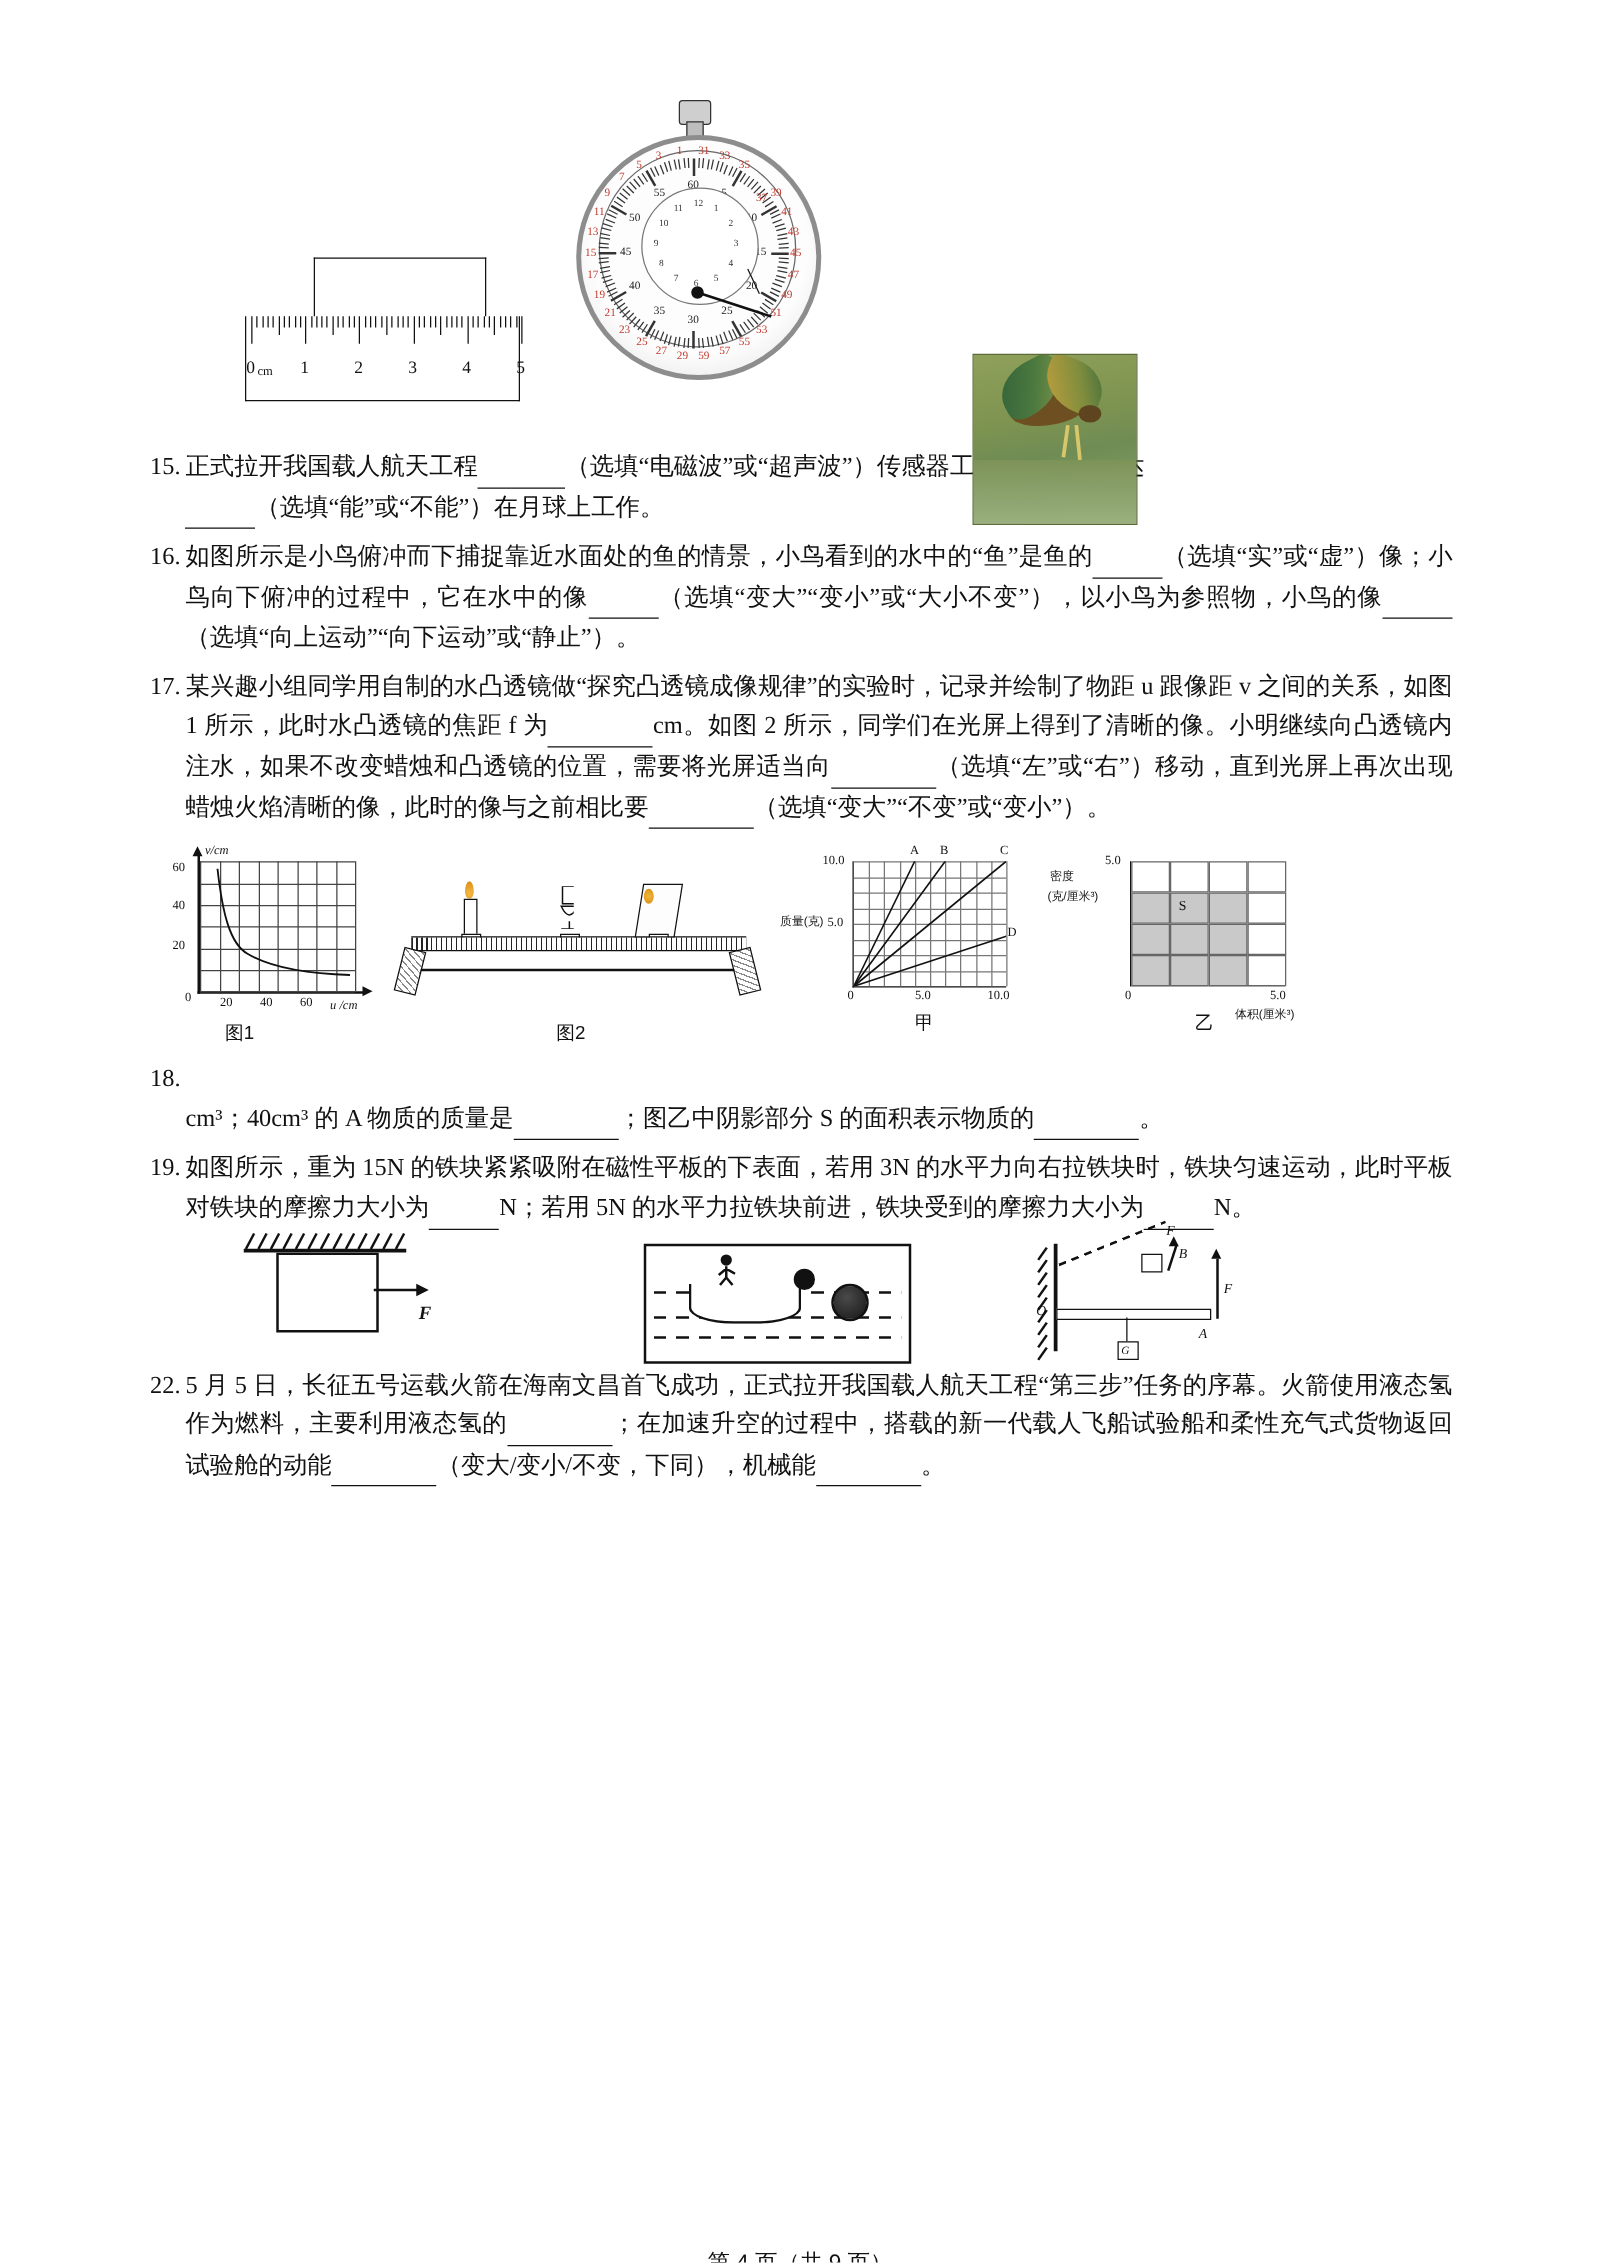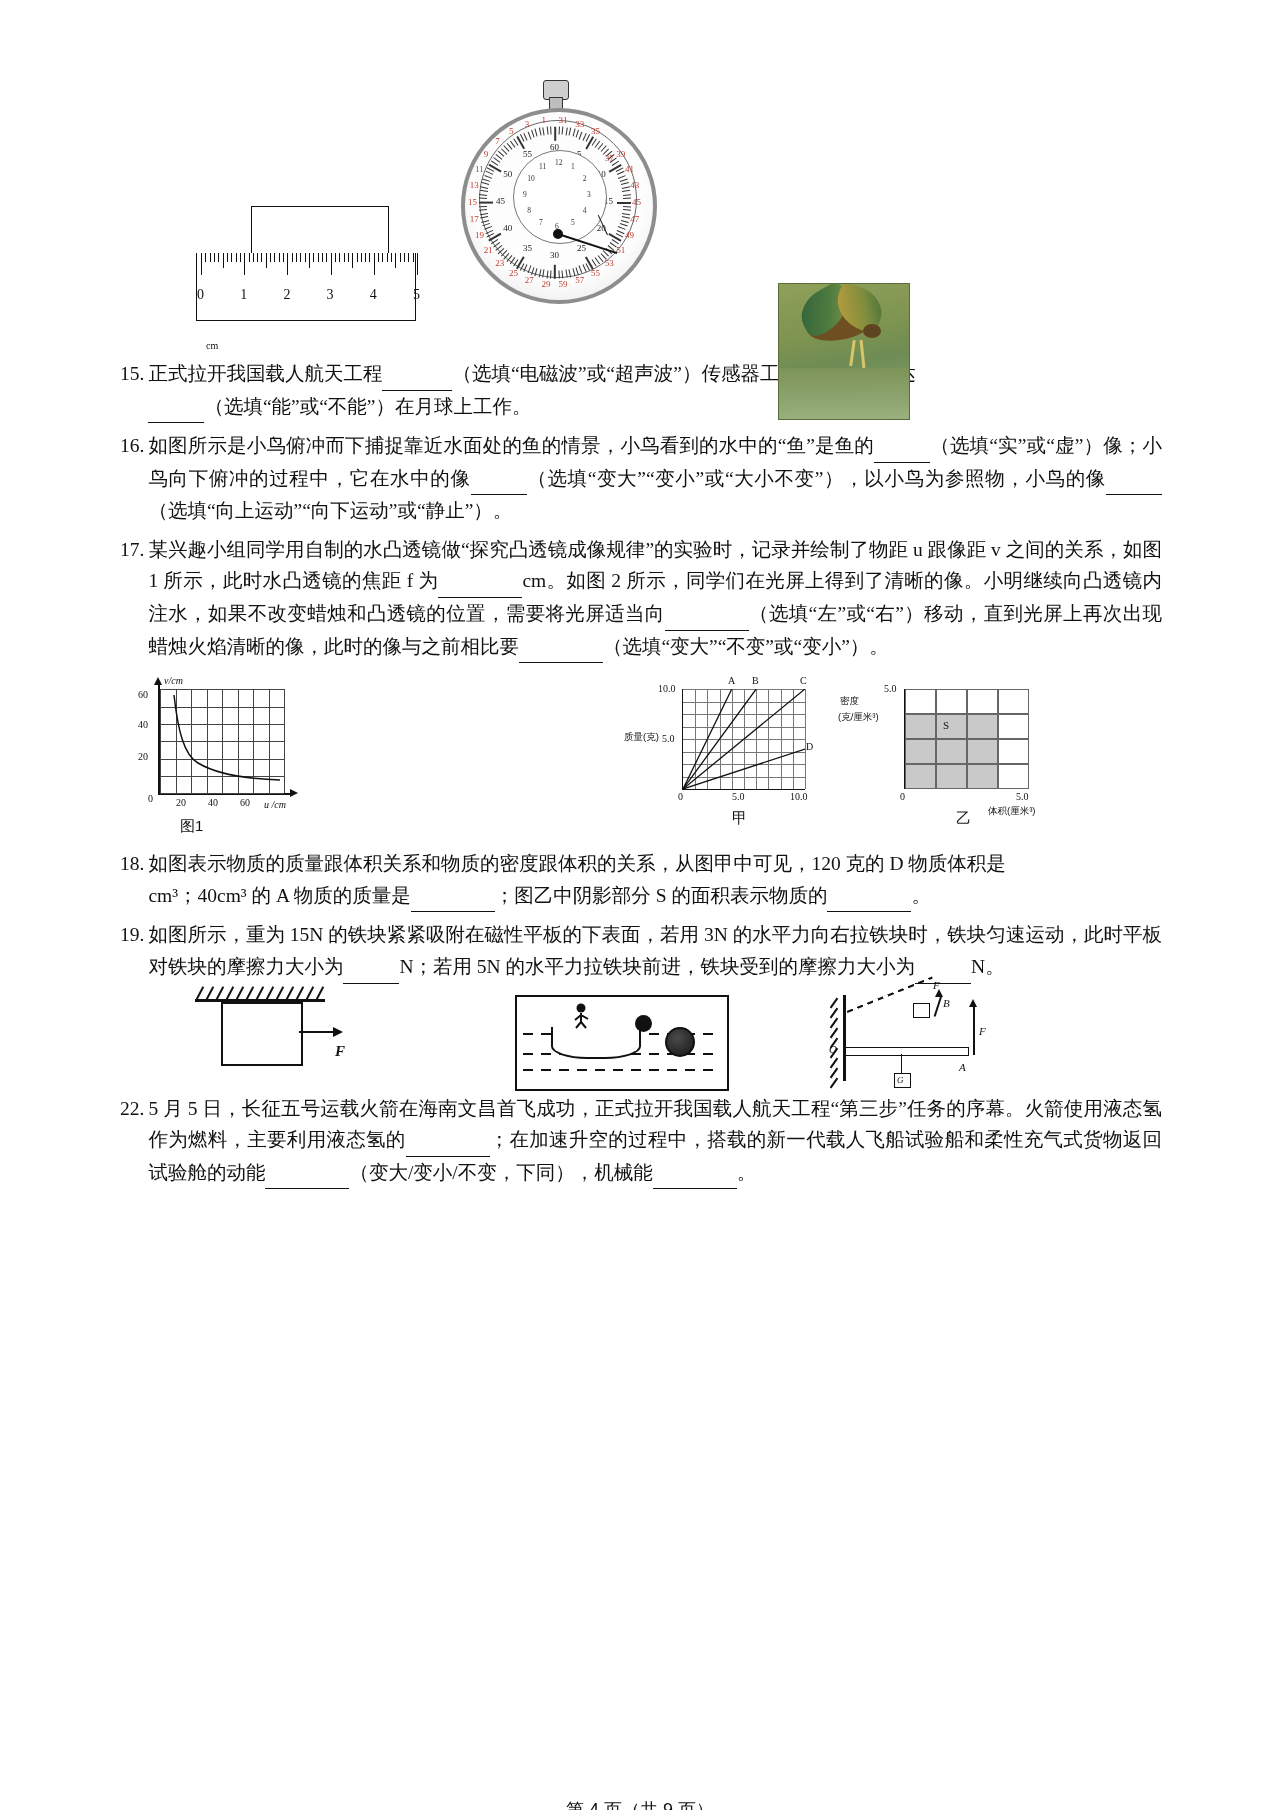--- a/index.html
+++ b/index.html
@@ -14,21 +14,21 @@
   .topband { position:relative; height:300px; margin:58px 0 0 0; }
 
   .ruler { position:absolute; left:196px; top:195px; width:220px; height:80px; }
   .ruler .body { position:absolute; left:0; top:0; width:220px; height:68px;
                  border:1.6px solid #111; border-top:none; box-sizing:border-box; }
   .ruler .topbar { position:absolute; left:55px; top:-47px; width:138px; height:47px;
                    border:1.6px solid #111; border-bottom:none; box-sizing:border-box; }
   .tick { position:absolute; top:0; width:1px; background:#111; }
   .rlabels { position:absolute; left:0; top:34px; width:220px; height:24px; }
   .rlabels span { position:absolute; font-size:14px; font-family:"Liberation Serif",serif; }
-  .rlabels .cm { font-size:10px;margin-top:48px; }
+  .rlabels .cm { font-size:10px; }
 
   .stopwatch { position:absolute; left:455px; top:22px; width:200px; height:260px; }
   .sw-stem { position:absolute; left:88px; top:0px; width:24px; height:18px;
              background:#cfcfcf; border:1.4px solid #333; border-radius:3px; }
   .sw-neck { position:absolute; left:94px; top:17px; width:12px; height:14px;
              background:#bdbdbd; border:1.2px solid #333; }
   .sw-outer { position:absolute; left:6px; top:28px; width:188px; height:188px;
               border-radius:50%; border:4px solid #8d8d8d;
               background:radial-gradient(circle at 50% 45%, #fdfdfd 62%, #e6e6e6 88%, #cfcfcf 100%); }
   .sw-ring { position:absolute; left:14px; top:8px; width:156px; height:156px;
@@ -484,20 +484,43 @@
       <div class="g-lab" style="left:6px;top:14px;">60</div>
       <div class="g-lab" style="left:6px;top:44px;">40</div>
       <div class="g-lab" style="left:6px;top:76px;">20</div>
       <div class="g-lab" style="left:16px;top:118px;">0</div>
       <div class="g-lab" style="left:44px;top:122px;">20</div>
       <div class="g-lab" style="left:76px;top:122px;">40</div>
       <div class="g-lab" style="left:108px;top:122px;">60</div>
       <div class="figcap" style="left:48px;top:142px;">图1</div>
     </div>
 
+    <div class="fig2">
+      <div class="flame"></div>
+      <div class="candle"></div>
+      <div class="holder" style="left:54px;top:72px;width:14px;height:8px;"></div>
+
+      <svg class="lens" style="left:128px;top:34px;" width="26" height="42">
+        <rect x="7" y="0" width="11" height="14" fill="#fff" stroke="#111" stroke-width="1.2"></rect>
+        <path d="M 6 16 Q 12.5 30 19 16 Z" fill="#fff" stroke="#111" stroke-width="1.2"></path>
+        <line x1="12.5" y1="28" x2="12.5" y2="40" stroke="#111" stroke-width="1.2"></line>
+        <line x1="6" y1="34" x2="19" y2="34" stroke="#111" stroke-width="1.2"></line>
+      </svg>
+      <div class="holder" style="left:133px;top:72px;width:14px;height:8px;"></div>
+
+      <div class="screen"></div>
+      <div style="position:absolute;left:200px;top:36px;width:8px;height:12px;background:radial-gradient(circle,#f2b63c,#d68c10);border-radius:50%;"></div>
+      <div class="holder" style="left:204px;top:72px;width:14px;height:8px;"></div>
+
+      <div class="bench"></div>
+      <div class="bench-base"></div>
+      <div class="bench-foot" style="left:4px;top:84px;transform:rotate(14deg);"></div>
+      <div class="bench-foot" style="left:272px;top:84px;transform:rotate(-14deg);"></div>
+      <div class="figcap" style="left:130px;top:142px;">图2</div>
+    </div>
 
     <div class="figJ">
       <div class="plot" id="jia-plot">
           <div class="gl" style="position: absolute; left: 12.2px; top: 0px; width: 1px; height: 100px; background: rgb(119, 119, 119);"></div>
           <div class="gl" style="position: absolute; left: 24.4px; top: 0px; width: 1px; height: 100px; background: rgb(119, 119, 119);"></div>
           <div class="gl" style="position: absolute; left: 36.6px; top: 0px; width: 1px; height: 100px; background: rgb(119, 119, 119);"></div>
           <div class="gl" style="position: absolute; left: 48.8px; top: 0px; width: 1px; height: 100px; background: rgb(119, 119, 119);"></div>
           <div class="gl" style="position: absolute; left: 61px; top: 0px; width: 1px; height: 100px; background: rgb(119, 119, 119);"></div>
           <div class="gl" style="position: absolute; left: 73.2px; top: 0px; width: 1px; height: 100px; background: rgb(119, 119, 119);"></div>
           <div class="gl" style="position: absolute; left: 85.4px; top: 0px; width: 1px; height: 100px; background: rgb(119, 119, 119);"></div>
@@ -558,21 +581,21 @@
       <div class="lbl" style="left:62px;top:116px;">0</div>
       <div class="lbl" style="left:178px;top:116px;">5.0</div>
       <div class="axname" style="left:150px;top:130px;">体积(厘米³)</div>
       <div class="figcap" style="left:118px;top:134px;">乙</div>
     </div>
   </div>
 
   <div class="sec">
     <div class="q">
       <div class="qnum">18.</div>
-      <div class="qbody"><span>如图表示物质的质量跟体积关系和物质的密度跟体积的关系，从图甲中可见，120 克的 D 物质体积是</span><br><span>cm³；40cm³ 的 A 物质的质量是</span><span class="blank b7">&nbsp;</span><span>；图乙中阴影部分 S 的面积表示物质的</span><span class="blank b7">&nbsp;</span><span>。</span></div>
+      <div class="qbody"><br><span>cm³；40cm³ 的 A 物质的质量是</span><span class="blank b7">&nbsp;</span><span>；图乙中阴影部分 S 的面积表示物质的</span><span class="blank b7">&nbsp;</span><span>。</span></div>
     </div>
     <div class="q">
       <div class="qnum">19.</div>
       <div class="qbody"><span>如图所示，重为 15N 的铁块紧紧吸附在磁性平板的下表面，若用 3N 的水平力向右拉铁块时，铁块匀速运动，此时平板对铁块的摩擦力大小为</span><span class="blank b5">&nbsp;</span><span>N；若用 5N 的水平力拉铁块前进，铁块受到的摩擦力大小为</span><span class="blank b5">&nbsp;</span><span>N。</span></div>
     </div>
   </div>
 
   <div class="figrow2">
 
     <div class="f19">

